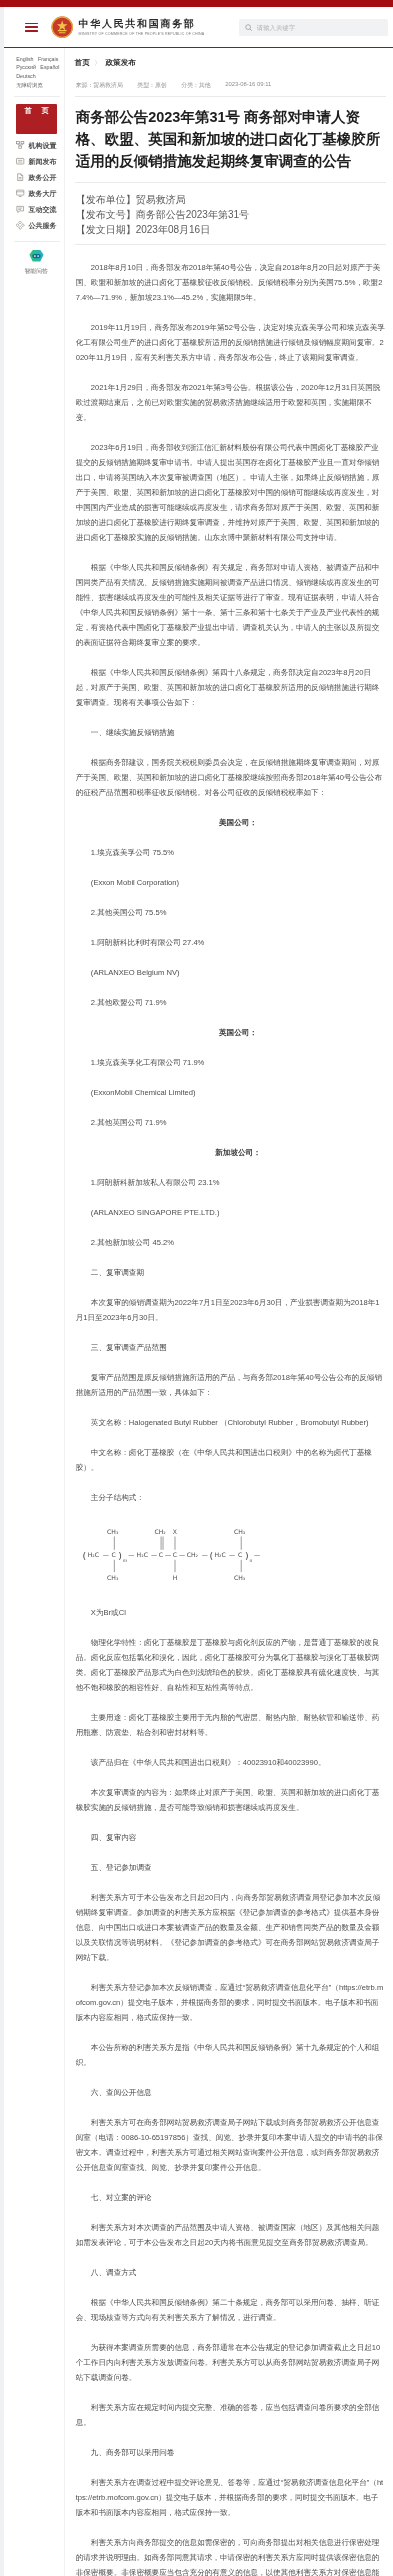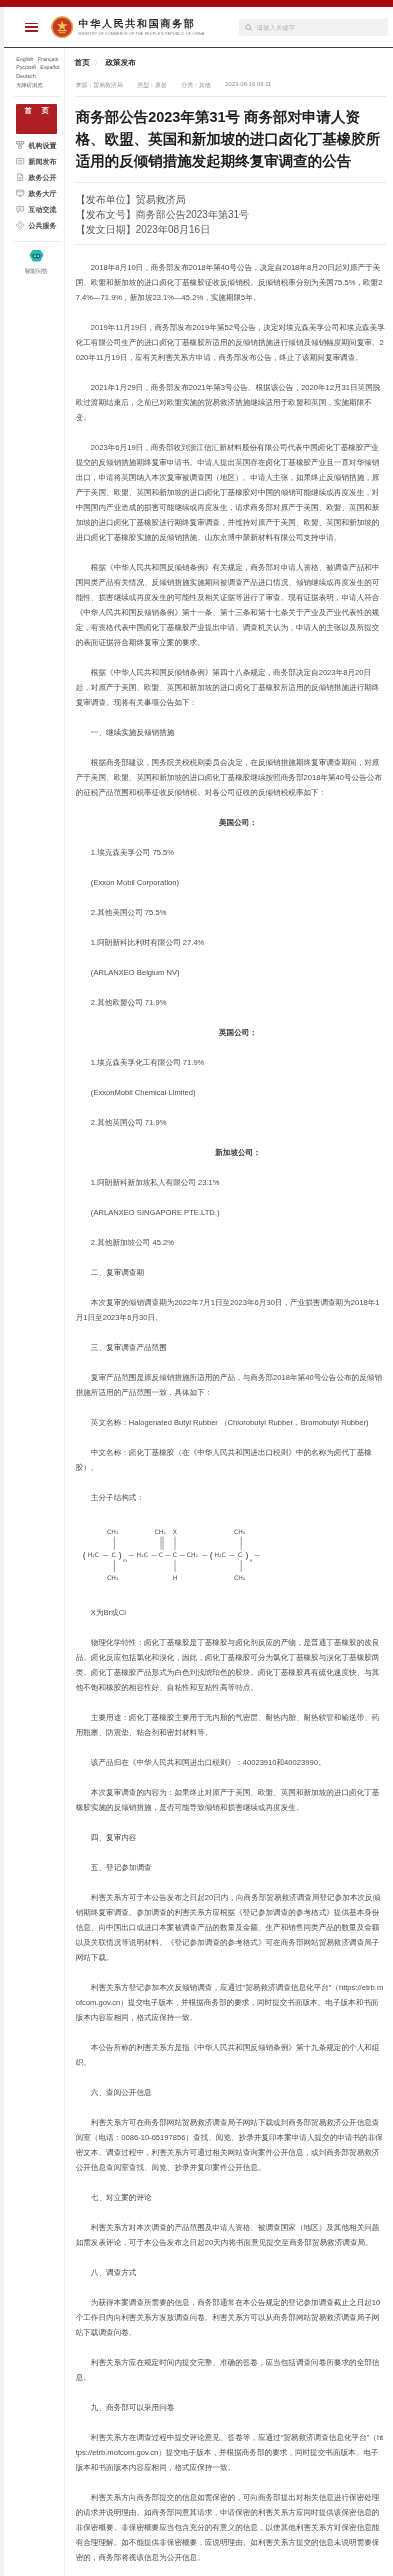--- a/index.html
+++ b/index.html
@@ -296,20 +296,21 @@
           <p class="para h">四、复审内容</p>
           <p class="para h">五、登记参加调查</p>
           <p class="para p">利害关系方可于本公告发布之日起20日内，向商务部贸易救济调查局登记参加本次反倾销期终复审调查。参加调查的利害关系方应根据《登记参加调查的参考格式》提供基本身份信息、向中国出口或进口本案被调查产品的数量及金额、生产和销售同类产品的数量及金额以及关联情况等说明材料。《登记参加调查的参考格式》可在商务部网站贸易救济调查局子网站下载。</p>
           <p class="para p">利害关系方登记参加本次反倾销调查，应通过“贸易救济调查信息化平台”（https://etrb.mofcom.gov.cn）提交电子版本，并根据商务部的要求，同时提交书面版本。电子版本和书面版本内容应相同，格式应保持一致。</p>
           <p class="para p">本公告所称的利害关系方是指《中华人民共和国反倾销条例》第十九条规定的个人和组织。</p>
           <p class="para h">六、查阅公开信息</p>
           <p class="para p">利害关系方可在商务部网站贸易救济调查局子网站下载或到商务部贸易救济公开信息查阅室（电话：0086-10-65197856）查找、阅览、抄录并复印本案申请人提交的申请书的非保密文本。调查过程中，利害关系方可通过相关网站查询案件公开信息，或到商务部贸易救济公开信息查阅室查找、阅览、抄录并复印案件公开信息。</p>
           <p class="para h">七、对立案的评论</p>
           <p class="para p">利害关系方对本次调查的产品范围及申请人资格、被调查国家（地区）及其他相关问题如需发表评论，可于本公告发布之日起20天内将书面意见提交至商务部贸易救济调查局。</p>
           <p class="para h">八、调查方式</p>
+          <p class="para p">根据《中华人民共和国反倾销条例》第二十条规定，商务部可以采用问卷、抽样、听证会、现场核查等方式向有关利害关系方了解情况，进行调查。</p>
           <p class="para p">为获得本案调查所需要的信息，商务部通常在本公告规定的登记参加调查截止之日起10个工作日内向利害关系方发放调查问卷。利害关系方可以从商务部网站贸易救济调查局子网站下载调查问卷。</p>
           <p class="para p">利害关系方应在规定时间内提交完整、准确的答卷，应当包括调查问卷所要求的全部信息。</p>
           <p class="para h">九、商务部可以采用问卷</p>
           <p class="para p">利害关系方在调查过程中提交评论意见、答卷等，应通过“贸易救济调查信息化平台”（https://etrb.mofcom.gov.cn）提交电子版本，并根据商务部的要求，同时提交书面版本。电子版本和书面版本内容应相同，格式应保持一致。</p>
           <p class="para p">利害关系方向商务部提交的信息如需保密的，可向商务部提出对相关信息进行保密处理的请求并说明理由。如商务部同意其请求，申请保密的利害关系方应同时提供该保密信息的非保密概要。非保密概要应当包含充分的有意义的信息，以使其他利害关系方对保密信息能有合理理解。如不能提供非保密概要，应说明理由。如利害关系方提交的信息未说明需要保密的，商务部将视该信息为公开信息。</p>
         </article>
 
     </main>
   </div>
 </div>

